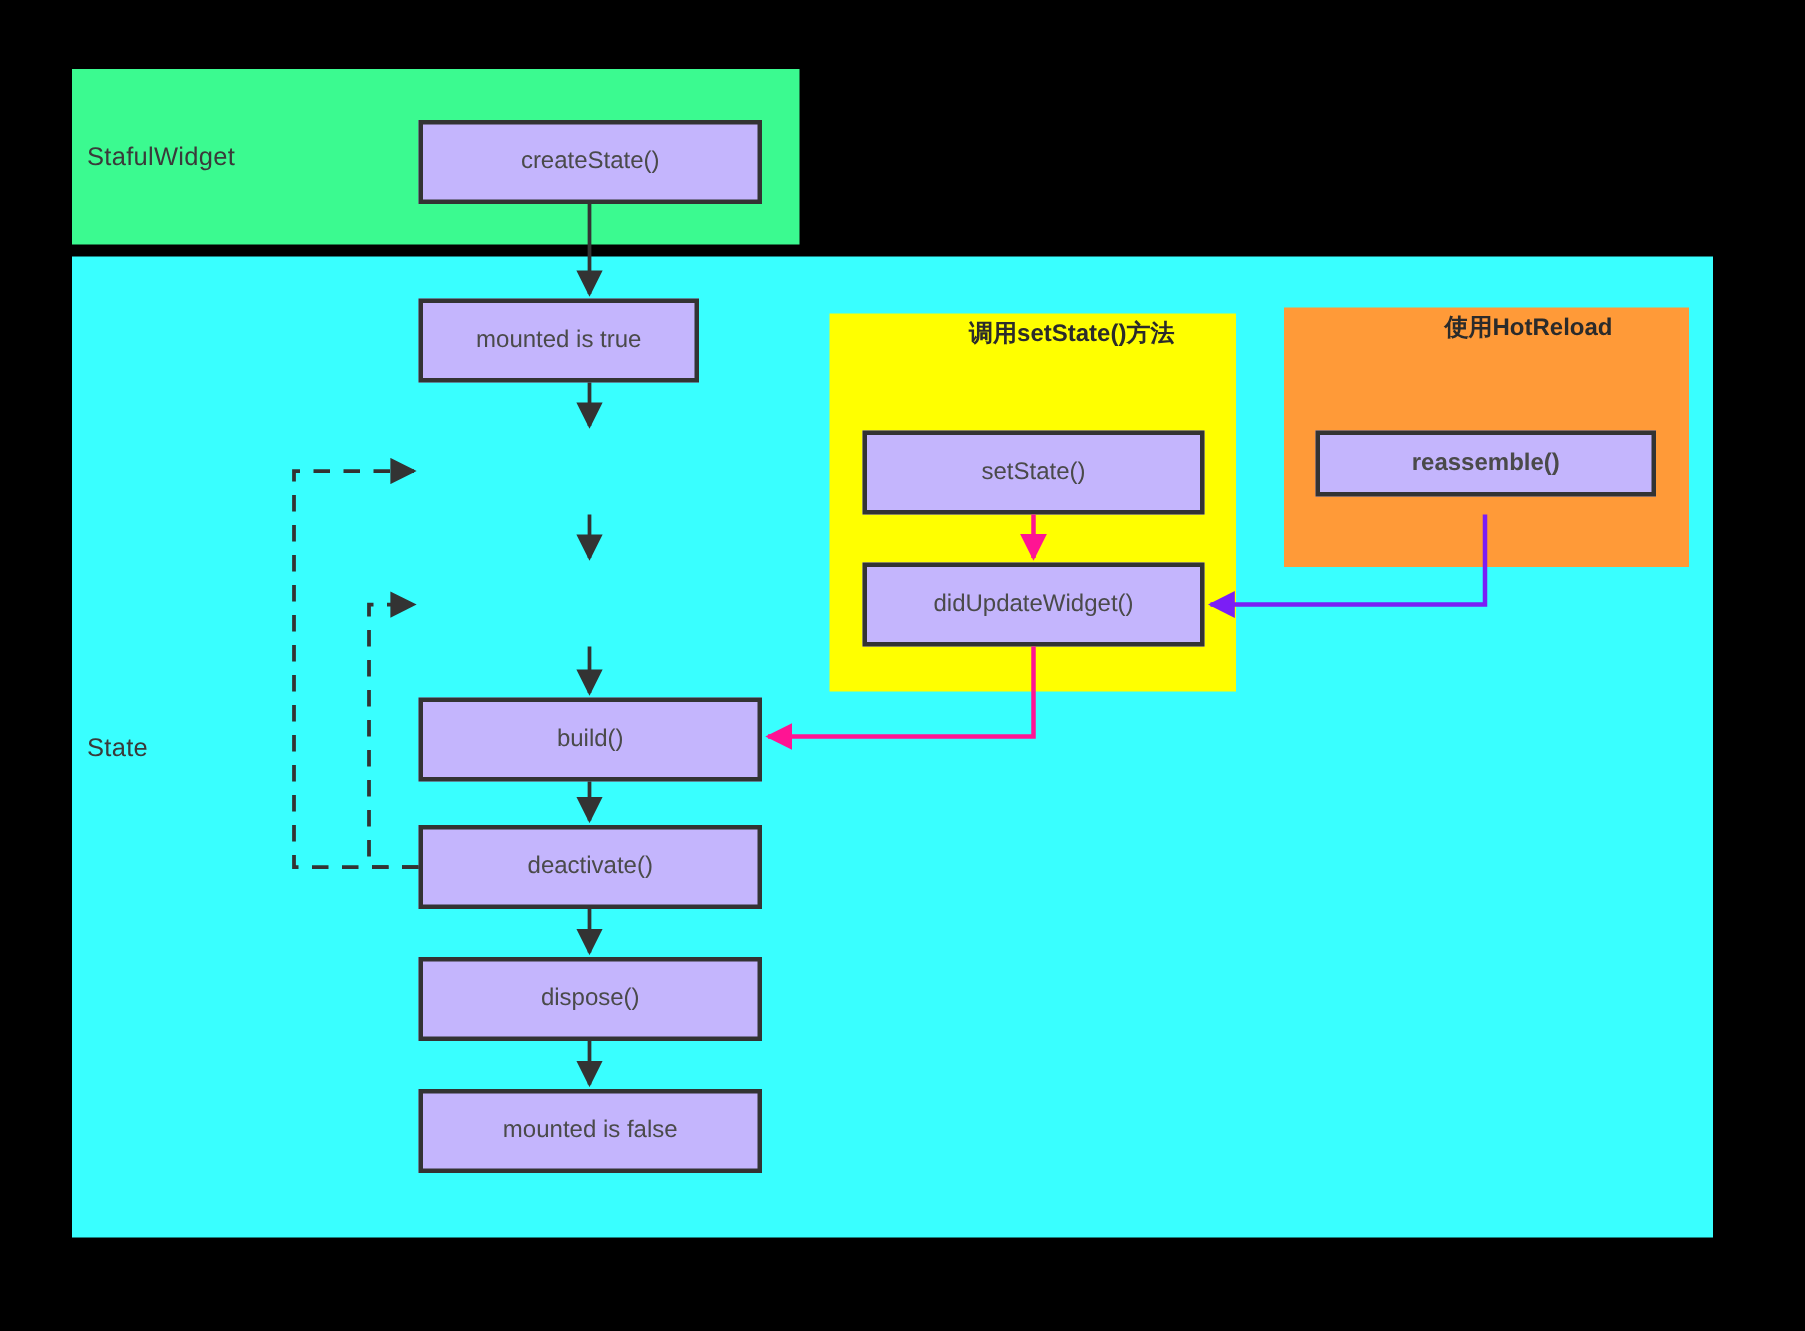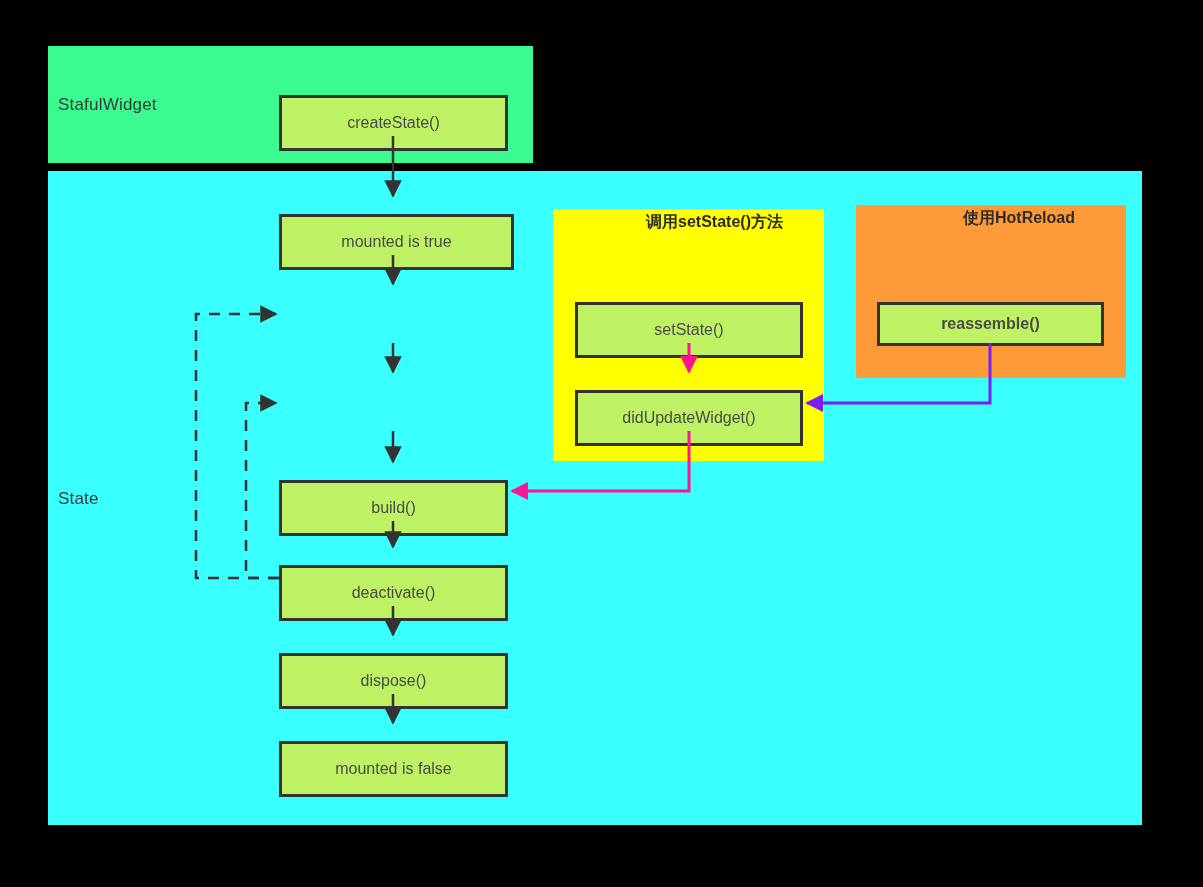--- a/index.html
+++ b/index.html
@@ -74,29 +74,28 @@
     white-space: nowrap;
     text-align: center;
   }
   #title-setstate { left: 553px; top: 212px; width: 323px; }
   #title-hotreload { left: 884px; top: 208px; width: 270px; }
 
   
   .node {
     position: absolute;
     box-sizing: border-box;
-    background: #bef264;
+    background: #c4b5fd;
     border: 3px solid #333333;
     display: flex;
     align-items: center;
     justify-content: center;
     font-size: 16px;
     color: #4A4A4A;
     white-space: nowrap;
-    margin-top: 15px;
   }
 
   
   #edges {
     position: absolute;
     left: 0;
     top: 0;
     width: 1203px;
     height: 887px;
     pointer-events: none;
@@ -112,21 +111,21 @@
   <div class="panel" id="panel-setstate"></div>
   <div class="panel" id="panel-hotreload"></div>
 
   <div class="panel-label" id="label-stateful">StafulWidget</div>
   <div class="panel-label" id="label-state">State</div>
   <div class="group-title" id="title-setstate">调用setState()方法</div>
   <div class="group-title" id="title-hotreload">使用HotReload</div>
 
   <div class="node" style="left:279px; top:80px; width:229px; height:56px;">createState()</div>
 
-  <div class="node" style="left:279px; top:199px; width:235px; height:56px;">mounted is true</div>
+  <div class="node" style="left:279px; top:199px; width:187px; height:56px;">mounted is true</div>
 
 
 
   <div class="node" style="left:279px; top:465px; width:229px; height:56px;">build()</div>
 
   <div class="node" style="left:279px; top:550px; width:229px; height:56px;">deactivate()</div>
 
   <div class="node" style="left:279px; top:638px; width:229px; height:56px;">dispose()</div>
 
   <div class="node" style="left:279px; top:726px; width:229px; height:56px;">mounted is false</div>

